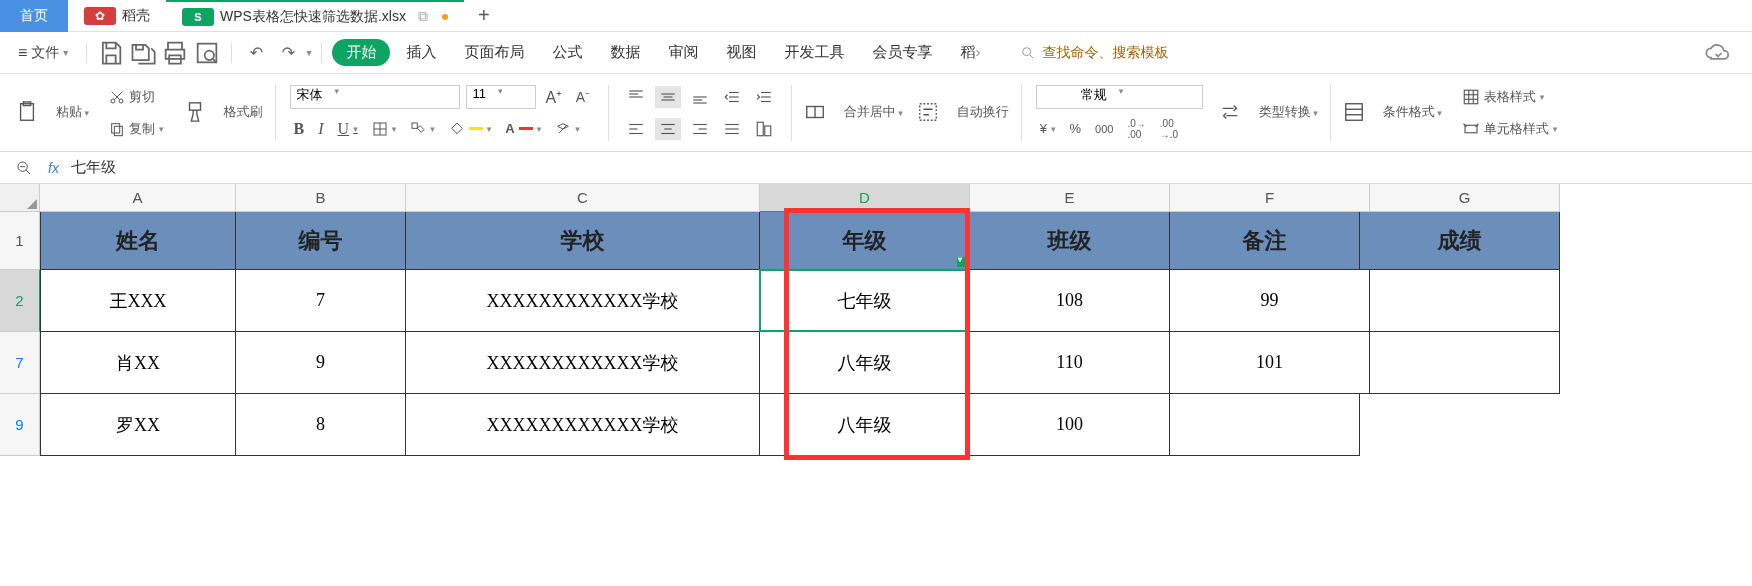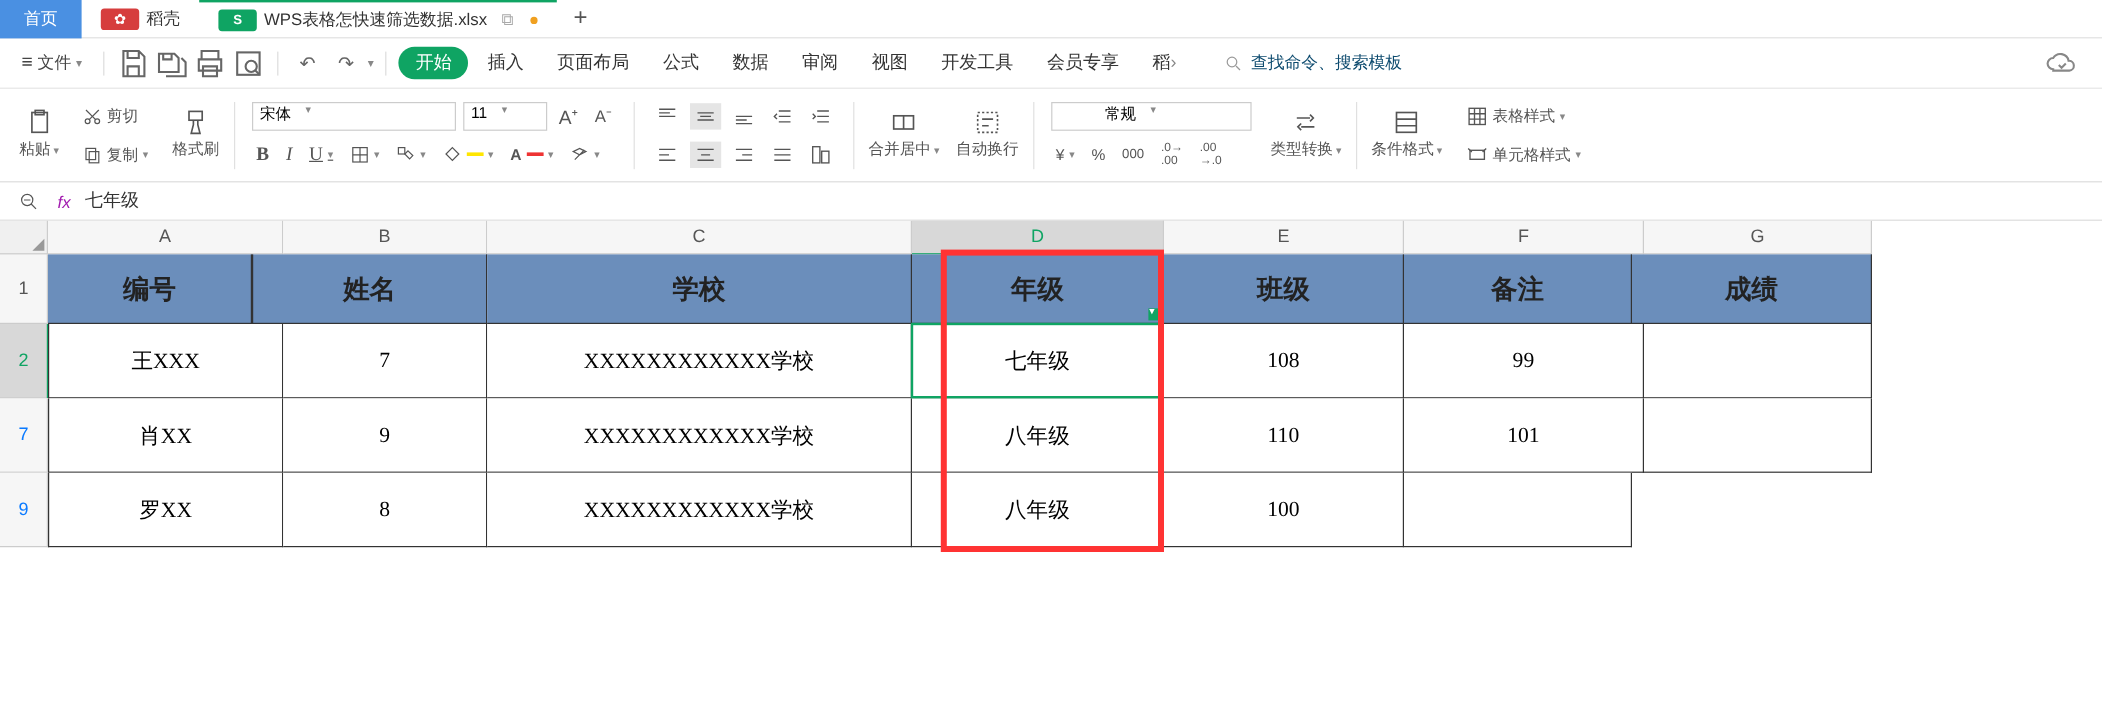--- a/index.html
+++ b/index.html
@@ -17,45 +17,45 @@
 
     
     .menu-bar { display: flex; align-items: center; height: 42px; padding: 0 10px; border-bottom: 1px solid #e5e5e5; gap: 4px; }
     .menu-btn { display: flex; align-items: center; gap: 4px; padding: 4px 8px; color: #444; font-size: 14px; cursor: pointer; }
     .menu-btn .hamburger { display: inline-block; font-size: 16px; }
     .menu-btn .caret { font-size: 10px; color: #888; }
     .icon-btn { display: inline-flex; align-items: center; justify-content: center; width: 28px; height: 28px; color: #666; cursor: pointer; font-size: 16px; }
     .sep { width: 1px; height: 20px; background: #ddd; margin: 0 6px; }
     .ribbon-tab { padding: 4px 12px; font-size: 15px; color: #333; cursor: pointer; }
     .ribbon-tab.active { background: #0fa463; color: #fff; border-radius: 14px; padding: 4px 14px; }
-    .search-box { display: flex; align-items: center; gap: 6px; color: #0c4a6e; margin-left: 24px; cursor: text; }
+    .search-box { display: flex; align-items: center; gap: 6px; color: #a16207; margin-left: 24px; cursor: text; }
     .search-box svg { width: 16px; height: 16px; stroke: #999; fill: none; }
     .cloud-icon { margin-left: auto; margin-right: 10px; color: #888; }
 
     
     .toolbar { display: flex; align-items: flex-start; height: 78px; padding: 6px 10px; border-bottom: 1px solid #dcdcdc; gap: 2px; }
     .group { display: flex; flex-direction: column; justify-content: center; height: 100%; padding: 0 8px; }
     .group-row { display: flex; align-items: center; gap: 6px; height: 32px; }
     .tbtn { display: inline-flex; align-items: center; gap: 4px; padding: 2px 4px; color: #555; font-size: 13px; cursor: pointer; }
-    .tbtn-big { display: flex; flex-direction: column; align-items: center; justify-content: center; height: 64px; padding: 0 6px; color: #555; font-size: 13px; cursor: pointer; gap: 2px; }
+    .tbtn-big { display: flex; flex-direction: row; align-items: center; justify-content: center; height: 64px; padding: 0 6px; color: #555; font-size: 13px; cursor: pointer; gap: 18px; }
     .tbtn-big svg { width: 22px; height: 22px; }
     .caret-sm { font-size: 9px; color: #888; }
     .vsep { width: 1px; height: 56px; background: #e0e0e0; margin: 4px 4px; align-self: center; }
     .font-select { display: inline-flex; align-items: flex-start; border: 1px solid #ccc; height: 24px; padding: 0 6px; font-size: 13px; gap: 12px; background: #fff; }
     .font-select.small { width: 70px; }
     .font-select.big { width: 170px; }
     .b-btn { font-weight: bold; font-family: "Times New Roman", serif; font-size: 16px; }
     .i-btn { font-style: italic; font-family: "Times New Roman", serif; font-size: 16px; }
     .u-btn { text-decoration: underline; font-family: "Times New Roman", serif; font-size: 16px; }
 
     
     .formula-bar { display: flex; align-items: center; height: 32px; border-bottom: 1px solid #dcdcdc; }
     .name-box { width: 218px; display: flex; align-items: center; justify-content: center; height: 100%; border-right: 1px solid #dcdcdc; font-size: 14px; color: #333; }
     .fx-area { display: flex; align-items: center; gap: 12px; padding: 0 12px; flex: 1; }
-    .fx-label { font-style: italic; color: #a21caf; }
+    .fx-label { font-style: italic; color: #3b82f6; }
     .formula-input { font-size: 15px; color: #333; }
 
     
     .grid-area { position: relative; }
     .col-headers { display: flex; height: 28px; }
     .corner { width: 40px; border-right: 1px solid #ccc; border-bottom: 1px solid #ccc; background: #f0f0f0; position: relative; }
     .corner::after { content: ''; position: absolute; right: 2px; bottom: 2px; width: 0; height: 0; border-style: solid; border-width: 0 0 10px 10px; border-color: transparent transparent #999 transparent; }
     .col-header { display: flex; align-items: center; justify-content: center; border-right: 1px solid #ccc; border-bottom: 1px solid #ccc; background: #f6f6f6; font-size: 15px; color: #555; }
     .col-header.active { background: #d8d8d8; color: #0fa463; font-weight: 500; border-bottom-color: #0fa463; }
     .row { display: flex; }
@@ -417,22 +417,22 @@
       <div class="col-header" style="width: 170px;">B</div>
       <div class="col-header" style="width: 354px;">C</div>
       <div class="col-header active" style="width: 210px;">D</div>
       <div class="col-header" style="width: 200px;">E</div>
       <div class="col-header" style="width: 200px;">F</div>
       <div class="col-header" style="width: 190px;">G</div>
     </div>
   <div id="grid-body">
       <div class="row hrow" style="height: 58px;">
         <div class="row-header" style="height: 58px;">1</div>
+        <div class="cell first" style="width: 196px; position: relative;">姓名</div>
         <div class="cell" style="width: 170px; position: relative;">编号</div>
-        <div class="cell first" style="width: 196px; position: relative;">姓名</div>
         <div class="cell" style="width: 354px; position: relative;">学校</div>
         <div class="cell" style="width: 210px; position: relative;">年级<span class="filter-tag"></span></div>
         <div class="cell" style="width: 200px; position: relative;">班级</div>
         <div class="cell" style="width: 190px; position: relative;">备注</div>
         <div class="cell" style="width: 200px; position: relative;">成绩</div>
       </div>
       <div class="row drow" style="height: 62px;">
         <div class="row-header active" style="height: 62px;">2</div>
         <div class="cell first" style="width: 196px;">王XXX</div>
         <div class="cell" style="width: 170px;">7</div>

